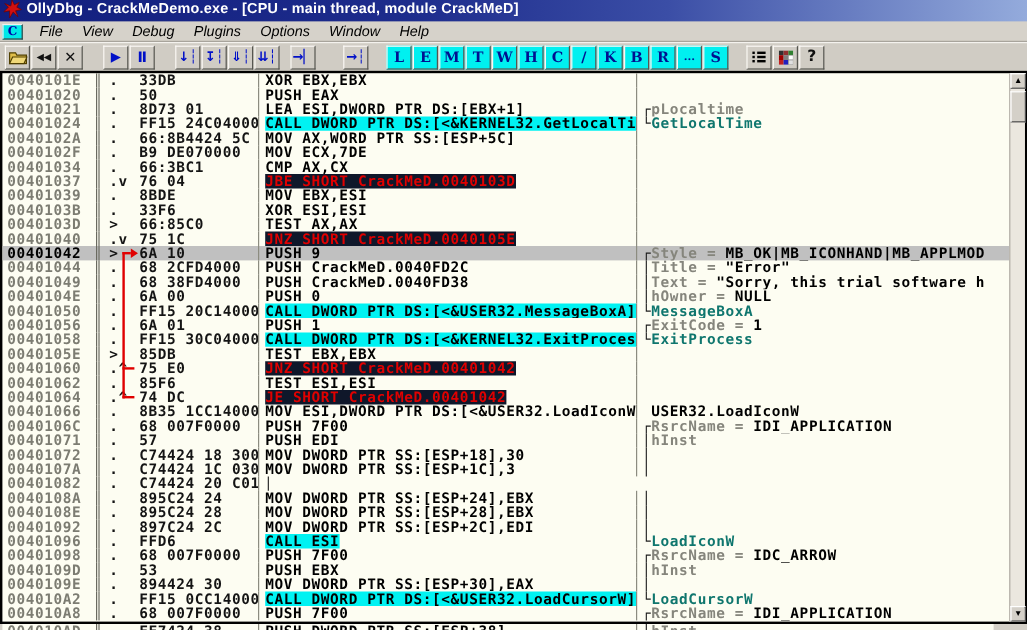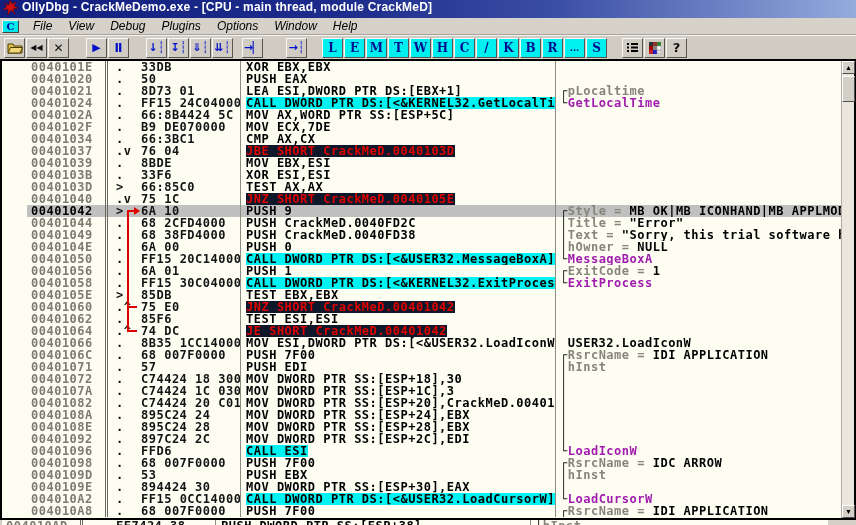--- a/index.html
+++ b/index.html
@@ -22,35 +22,35 @@
   .toolbar{position:absolute;left:0;top:35px;width:856px;height:24px;background:#d0ccc4;
     border-top:1px solid #f4f2ee;display:flex;align-items:center;padding-left:4px;}
   .tb{flex:none;width:21px;height:20px;margin-right:1px;background:#d0ccc4;
     border:1px solid;border-color:#faf8f4 #565650 #565650 #faf8f4;
     display:flex;align-items:center;justify-content:center;
     font:bold 11px "DejaVu Sans",sans-serif;color:#101010;overflow:hidden;}
   .tb.cy{background:#00f0f0;font:bold 12px "DejaVu Serif",serif;color:#001090;}
   
   #panel{position:absolute;left:0;top:59px;width:856px;height:461px;
     border:2px solid #000;background:#fdfdf2;}
-  #rows{position:absolute;left:0;top:0;bottom:0;right:13px;overflow:hidden;margin-left:25px;}
+  #rows{position:absolute;left:0;top:0;bottom:0;right:13px;overflow:hidden;}
   .row{display:flex;height:12px;line-height:12px;white-space:pre;
     font-family:"DejaVu Sans Mono",monospace;font-weight:bold;font-size:12px;letter-spacing:.5px;}
   .row.sel{background:#c0c0c0;}
   .c1{flex:none;width:81px;color:#7c7c72;padding-left:4px;border-right:3px double #6a6a60;overflow:hidden;}
   .row.sel .c1{color:#000;}
   .c2{flex:none;width:133px;position:relative;border-right:1px solid #8c8c80;overflow:hidden;color:#141414;}
   .c2 .fl{position:absolute;left:8px;top:0;}
   .c2 .hx{position:absolute;left:33px;top:0;}
   .u{border-bottom:1px solid #000;}
   .c3{flex:none;width:315px;border-right:1px solid #8c8c80;overflow:hidden;padding-left:5px;color:#000;}
   .s-c{background:#00f2f2;color:#000;}
   .s-j{background:#0f172a;color:#e00000;}
   .c4{flex:1;overflow:hidden;padding-left:4px;}
-  .t-b{color:#1a1a1a;}.t-g{color:#85857c;}.t-k{color:#000;}.t-r{color:#a21caf;}
+  .t-b{color:#1a1a1a;}.t-g{color:#85857c;}.t-k{color:#000;}.t-r{color:#0f766e;}
   
   .jp{position:absolute;background:#e00000;z-index:5;}
   .jphead{position:absolute;width:0;height:0;border-left:6px solid #e00000;
     border-top:4px solid transparent;border-bottom:4px solid transparent;z-index:5;}
   
   #sb{position:absolute;right:0;top:0;bottom:0;width:13px;background:#ebe7df;border-left:1px solid #b0aca4;}
   .sbb{position:absolute;left:0;width:13px;height:13px;background:#d4d0c8;
     border:1px solid;border-color:#fff #505050 #505050 #fff;
     font-size:7px;line-height:11px;text-align:center;color:#000;}
   #sb-up{top:0;}
@@ -220,21 +220,21 @@
         <div class="row"><span class="c1">00401058</span><span class="c2"><span class="fl">.</span><span class="hx"><span class="">FF15 </span><span class="u">30C04000</span></span></span><span class="c3"><span class="s-c">CALL DWORD PTR DS:[&lt;&amp;KERNEL32.ExitProcess&gt;]</span></span><span class="c4"><span class="t-b">└</span><span class="t-r">ExitProcess</span></span></div>
         <div class="row"><span class="c1">0040105E</span><span class="c2"><span class="fl">&gt;</span><span class="hx"><span class="">85DB</span></span></span><span class="c3"><span class="">TEST EBX,EBX</span></span><span class="c4"></span></div>
         <div class="row"><span class="c1">00401060</span><span class="c2"><span class="fl">.^</span><span class="hx"><span class="">75 E0</span></span></span><span class="c3"><span class="s-j">JNZ SHORT CrackMeD.00401042</span></span><span class="c4"></span></div>
         <div class="row"><span class="c1">00401062</span><span class="c2"><span class="fl">.</span><span class="hx"><span class="">85F6</span></span></span><span class="c3"><span class="">TEST ESI,ESI</span></span><span class="c4"></span></div>
         <div class="row"><span class="c1">00401064</span><span class="c2"><span class="fl">.^</span><span class="hx"><span class="">74 DC</span></span></span><span class="c3"><span class="s-j">JE SHORT CrackMeD.00401042</span></span><span class="c4"></span></div>
         <div class="row"><span class="c1">00401066</span><span class="c2"><span class="fl">.</span><span class="hx"><span class="">8B35 </span><span class="u">1CC14000</span></span></span><span class="c3"><span class="">MOV ESI,DWORD PTR DS:[&lt;&amp;USER32.LoadIconW&gt;]</span></span><span class="c4"><span class="t-k"> USER32.LoadIconW</span></span></div>
         <div class="row"><span class="c1">0040106C</span><span class="c2"><span class="fl">.</span><span class="hx"><span class="">68 007F0000</span></span></span><span class="c3"><span class="">PUSH 7F00</span></span><span class="c4"><span class="t-b">┌</span><span class="t-g">RsrcName = </span><span class="t-k">IDI_APPLICATION</span></span></div>
         <div class="row"><span class="c1">00401071</span><span class="c2"><span class="fl">.</span><span class="hx"><span class="">57</span></span></span><span class="c3"><span class="">PUSH EDI</span></span><span class="c4"><span class="t-b">│</span><span class="t-g">hInst</span></span></div>
         <div class="row"><span class="c1">00401072</span><span class="c2"><span class="fl">.</span><span class="hx"><span class="">C74424 18 30000000</span></span></span><span class="c3"><span class="">MOV DWORD PTR SS:[ESP+18],30</span></span><span class="c4"><span class="t-b">│</span></span></div>
         <div class="row"><span class="c1">0040107A</span><span class="c2"><span class="fl">.</span><span class="hx"><span class="">C74424 1C 03000000</span></span></span><span class="c3"><span class="">MOV DWORD PTR SS:[ESP+1C],3</span></span><span class="c4"><span class="t-b">│</span></span></div>
-        <div class="row"><span class="c1">00401082</span><span class="c2"><span class="fl">.</span><span class="hx"><span class="">C74424 20 </span><span class="u">C0104000</span></span></span><span class="c3"><span class="">MOV DWORD PTR SS:[ESP+20],CrackMeD.00401</span></span><span class="c4"><span class="t-b">│</span></span></div>
+        <div class="row"><span class="c1">00401082</span><span class="c2"><span class="fl">.</span><span class="hx"><span class="">C74424 20 </span><span class="u">C0104000</span></span></span><span class="c4"><span class="t-b">│</span></span></div>
         <div class="row"><span class="c1">0040108A</span><span class="c2"><span class="fl">.</span><span class="hx"><span class="">895C24 24</span></span></span><span class="c3"><span class="">MOV DWORD PTR SS:[ESP+24],EBX</span></span><span class="c4"><span class="t-b">│</span></span></div>
         <div class="row"><span class="c1">0040108E</span><span class="c2"><span class="fl">.</span><span class="hx"><span class="">895C24 28</span></span></span><span class="c3"><span class="">MOV DWORD PTR SS:[ESP+28],EBX</span></span><span class="c4"><span class="t-b">│</span></span></div>
         <div class="row"><span class="c1">00401092</span><span class="c2"><span class="fl">.</span><span class="hx"><span class="">897C24 2C</span></span></span><span class="c3"><span class="">MOV DWORD PTR SS:[ESP+2C],EDI</span></span><span class="c4"><span class="t-b">│</span></span></div>
         <div class="row"><span class="c1">00401096</span><span class="c2"><span class="fl">.</span><span class="hx"><span class="">FFD6</span></span></span><span class="c3"><span class="s-c">CALL ESI</span></span><span class="c4"><span class="t-b">└</span><span class="t-r">LoadIconW</span></span></div>
         <div class="row"><span class="c1">00401098</span><span class="c2"><span class="fl">.</span><span class="hx"><span class="">68 007F0000</span></span></span><span class="c3"><span class="">PUSH 7F00</span></span><span class="c4"><span class="t-b">┌</span><span class="t-g">RsrcName = </span><span class="t-k">IDC_ARROW</span></span></div>
         <div class="row"><span class="c1">0040109D</span><span class="c2"><span class="fl">.</span><span class="hx"><span class="">53</span></span></span><span class="c3"><span class="">PUSH EBX</span></span><span class="c4"><span class="t-b">│</span><span class="t-g">hInst</span></span></div>
         <div class="row"><span class="c1">0040109E</span><span class="c2"><span class="fl">.</span><span class="hx"><span class="">894424 30</span></span></span><span class="c3"><span class="">MOV DWORD PTR SS:[ESP+30],EAX</span></span><span class="c4"><span class="t-b">│</span></span></div>
         <div class="row"><span class="c1">004010A2</span><span class="c2"><span class="fl">.</span><span class="hx"><span class="">FF15 </span><span class="u">0CC14000</span></span></span><span class="c3"><span class="s-c">CALL DWORD PTR DS:[&lt;&amp;USER32.LoadCursorW]</span></span><span class="c4"><span class="t-b">└</span><span class="t-r">LoadCursorW</span></span></div>
         <div class="row"><span class="c1">004010A8</span><span class="c2"><span class="fl">.</span><span class="hx"><span class="">68 007F0000</span></span></span><span class="c3"><span class="">PUSH 7F00</span></span><span class="c4"><span class="t-b">┌</span><span class="t-g">RsrcName = </span><span class="t-k">IDI_APPLICATION</span></span></div>
         <div class="jp" style="left: 100px; top: 149px; width: 2px; height: 122px;"></div>

